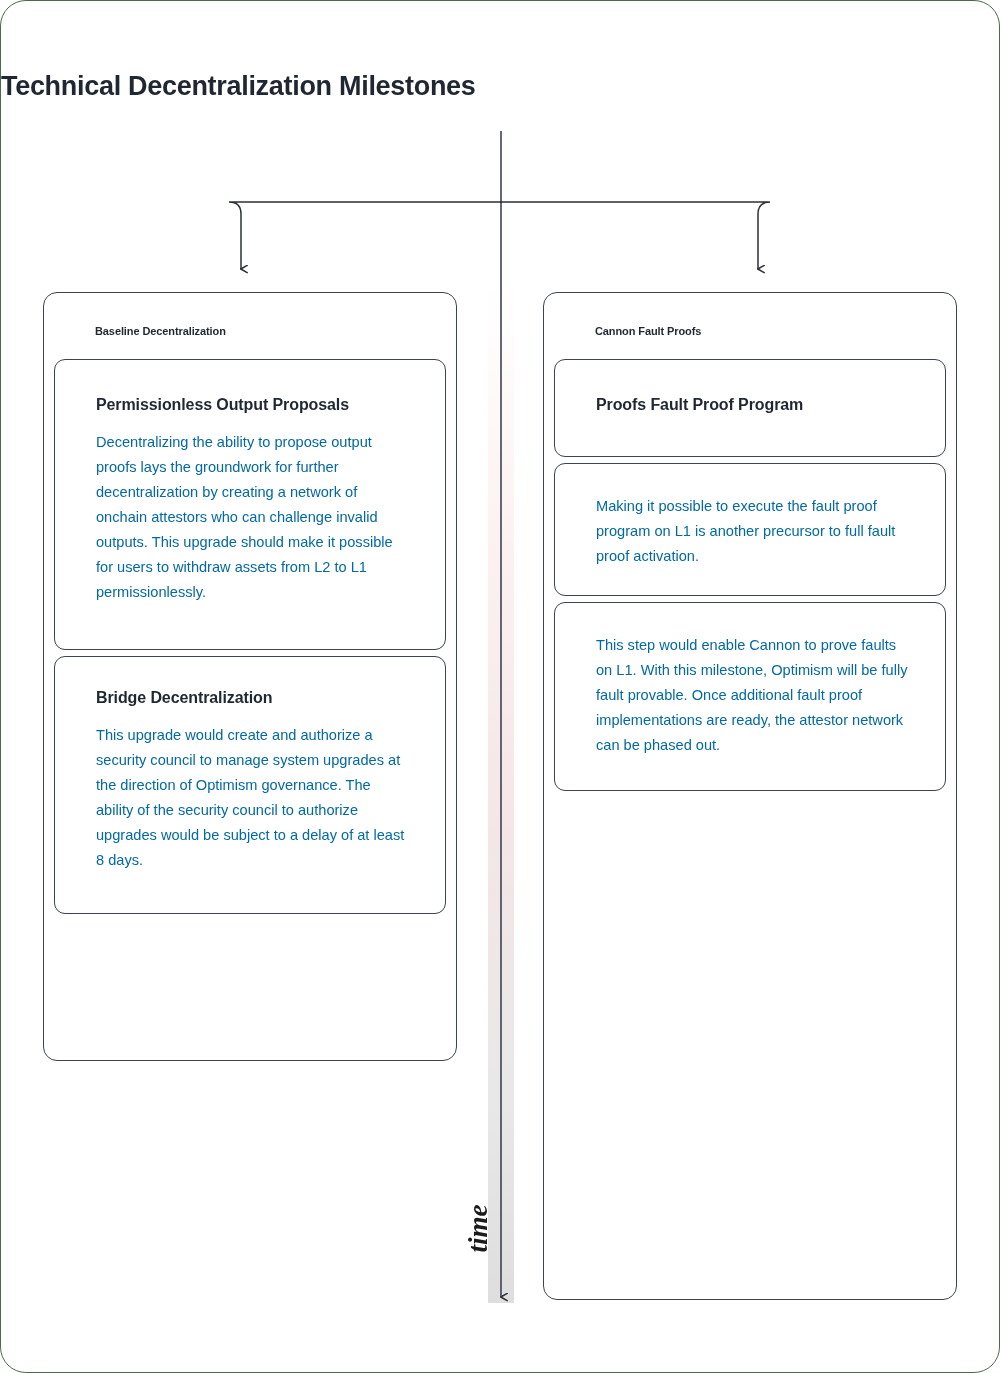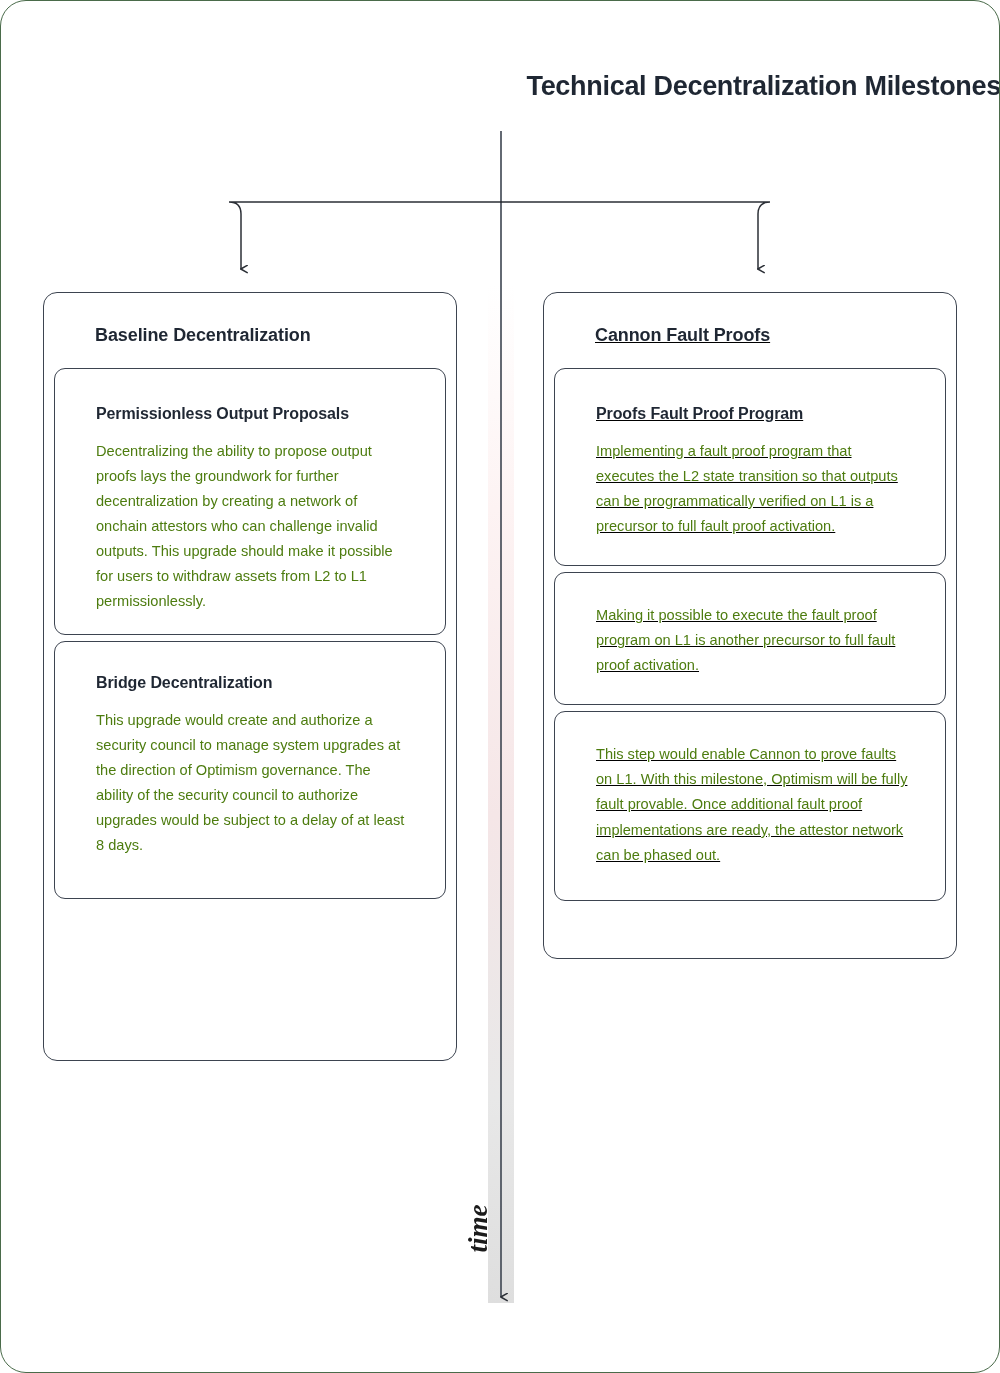--- a/index.html
+++ b/index.html
@@ -25,21 +25,21 @@
     border: 1px solid #4a6b4a;
     overflow: hidden;
   }
 
   
   #title {
     position: absolute;
     top: 70px;
     left: 0;
     width: 1000px;
-    text-align: right;
+    text-align: left;
     font-size: 27px;
     font-weight: 700;
     letter-spacing: -0.3px;
     color: #1f2733;
   }
 
   
   #time-band {
     position: absolute;
     left: 487px;
@@ -80,24 +80,24 @@
 
   
   .group {
     position: absolute;
     border: 1.3px solid #3d4450;
     border-radius: 14px;
     background: #ffffff;
     padding: 10px;
   }
   #group-left  { left: 42px;  top: 291px; width: 414px; height: 769px; }
-  #group-right { left: 542px; top: 291px; width: 414px; height: 667px; text-decoration: underline; }
+  #group-right { left: 542px; top: 291px; width: 414px; height: 1008px; }
 
   .group-title {
-    font-size: 18px;
+    font-size: 11px;
     font-weight: 700;
     color: #1f2733;
     padding: 22px 0 0 41px;
     letter-spacing: -0.1px;
   }
 
   .cards { margin-top: 22px; }
 
   .card {
     border: 1.2px solid #3d4450;
@@ -112,25 +112,25 @@
     font-size: 16px;
     font-weight: 700;
     color: #1f2733;
     line-height: 1.35;
     letter-spacing: -0.1px;
     margin-bottom: 14px;
   }
   .card-body {
     font-size: 14.6px;
     line-height: 1.72;
-    color: #4d7c0f;
+    color: #0369a1;
   }
 
   
-  #group-left  .card:nth-child(1) { padding-top: 34px; padding-bottom: 20px; }
+  #group-left  .card:nth-child(1) { padding-top: 34px; padding-bottom: 44px; }
   #group-left  .card:nth-child(2) { padding-top: 30px; padding-bottom: 40px; }
   #group-right .card:nth-child(1) { padding-top: 34px; padding-bottom: 26px; }
   #group-right .card:nth-child(2) { padding-top: 30px; padding-bottom: 26px; }
   #group-right .card:nth-child(3) { padding-top: 30px; padding-bottom: 32px; }
 </style>
 </head>
 <body>
 
 <div id="page">
 
@@ -168,21 +168,20 @@
 
     </div>
   </div>
 
   <div class="group" id="group-right">
     <div class="group-title">Cannon Fault Proofs</div>
     <div class="cards">
 
       <div class="card">
         <div class="card-title">Proofs Fault Proof Program</div>
-        <div class="card-body">Implementing a fault proof program that executes the L2 state transition so that outputs can be programmatically verified on L1 is a precursor to full fault proof activation.</div>
       </div>
 
       <div class="card">
         <div class="card-body">Making it possible to execute the fault proof program on L1 is another precursor to full fault proof activation.</div>
       </div>
 
       <div class="card">
         <div class="card-body">This step would enable Cannon to prove faults on L1. With this milestone, Optimism will be fully fault provable. Once additional fault proof implementations are ready, the attestor network can be phased out.</div>
       </div>
 

